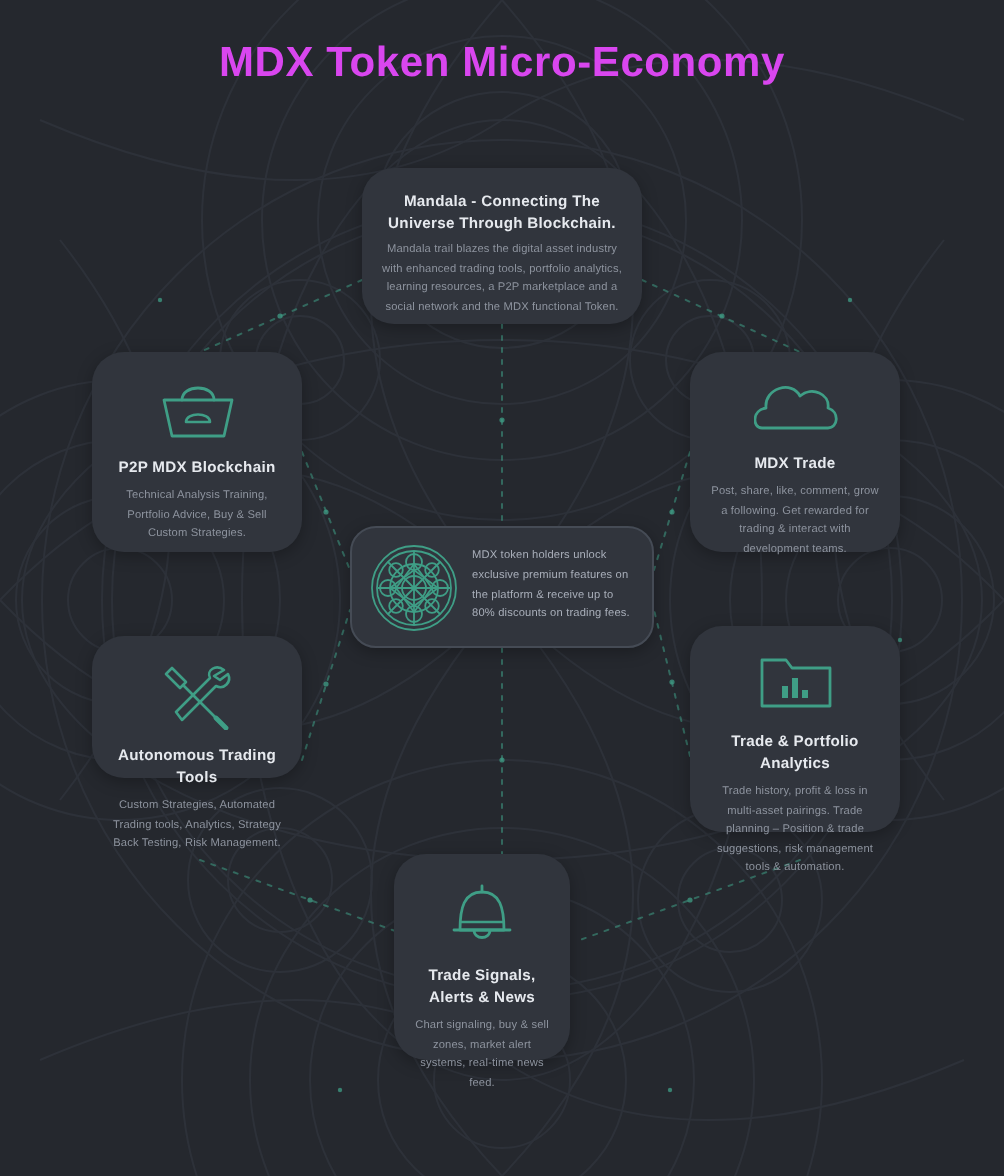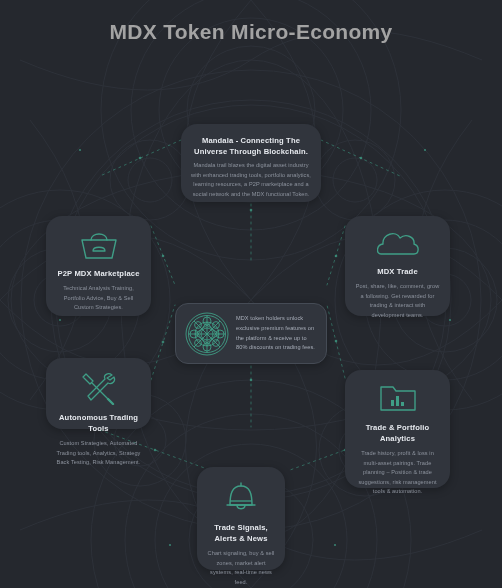--- a/index.html
+++ b/index.html
@@ -10,33 +10,32 @@
     position:relative;
     overflow:hidden;
   }
   #bg-mandala { position:absolute; inset:0; width:502px; height:588px; z-index:0; }
   #connectors { position:absolute; inset:0; width:502px; height:588px; z-index:1; }
 
   .page-title {
     position:absolute; top:20px; left:0; width:502px;
     text-align:center;
     font-size:21px; font-weight:bold; letter-spacing:.3px;
-    color:#a3a3a3;
+    color:#d946ef;
     z-index:5;
   }
 
   .card {
     position:absolute;
     background:#31353d;
     border-radius:16px;
     z-index:4;
     padding:9px 10px;
     text-align:center;
     box-shadow:0 2px 8px rgba(0,0,0,.28);
-    margin-top:40px;
   }
   .card-title {
     color:#e6e9ee;
     font-size:7.6px;
     font-weight:bold;
     line-height:1.45;
     letter-spacing:.15px;
   }
   .card-body {
     color:#8d939e;
@@ -46,21 +45,21 @@
     letter-spacing:.08px;
   }
 
   
   #card-mandala { left:181px; top:84px;  width:140px; height:78px; padding-top:11px; }
   #card-mandala .card-body { margin-top:4px; }
 
   #card-marketplace { left:46px;  top:176px; width:105px; height:100px; }
   #card-social      { left:345px; top:176px; width:105px; height:100px; }
   #card-tools       { left:46px;  top:318px; width:105px; height:71px; }
-  #card-analytics   { left:345px; top:330px; width:105px; height:118px; }
+  #card-analytics   { left:345px; top:313px; width:105px; height:103px; }
   #card-signals     { left:197px; top:427px; width:88px; height:103px; }
 
   #card-center {
     left:175px; top:263px; width:152px; height:61px;
     border:1px solid #454b55;
     border-radius:13px;
     display:flex; align-items:center; padding:6px 9px;
     text-align:left;
   }
   #card-center .mandala-logo { flex:0 0 44px; margin-right:7px; }
@@ -160,21 +159,21 @@
   <div class="card-title">Mandala - Connecting The Universe Through Blockchain.</div>
   <div class="card-body">Mandala trail blazes the digital asset industry with enhanced trading tools, portfolio analytics, learning resources, a P2P marketplace and a social network and the MDX functional Token.</div>
 </div>
 
 <div class="card" id="card-marketplace">
   <svg class="feat-icon" width="40" height="32" viewBox="0 0 40 32">
     <path d="M3 11 h34 l-4 18 h-26 z" fill="none" stroke="#3f9e86" stroke-width="1.4" stroke-linejoin="round"></path>
     <path d="M12 11 C12 3, 28 3, 28 11" fill="none" stroke="#3f9e86" stroke-width="1.4" stroke-linecap="round"></path>
     <path d="M14 22 C14 17, 26 17, 26 22 z" fill="none" stroke="#3f9e86" stroke-width="1.3" stroke-linejoin="round"></path>
   </svg>
-  <div class="card-title">P2P MDX Marketplace</div>
+  <div class="card-title">P2P MDX Blockchain</div>
   <div class="card-body">Technical Analysis Training, Portfolio Advice, Buy &amp; Sell Custom Strategies.</div>
 </div>
 
 <div class="card" id="card-social">
   <svg class="feat-icon" width="42" height="30" viewBox="0 0 42 30">
     <path d="M4 25 C-1 25, -1 16, 6 15 C5 5, 19 1, 23 9 C29 4, 38 8, 37 15 C43 17, 42 25, 37 25 z" fill="none" stroke="#3f9e86" stroke-width="1.4" stroke-linejoin="round"></path>
   </svg>
   <div class="card-title">MDX Trade</div>
   <div class="card-body">Post, share, like, comment, grow a following. Get rewarded for trading &amp; interact with development teams.</div>
 </div>

